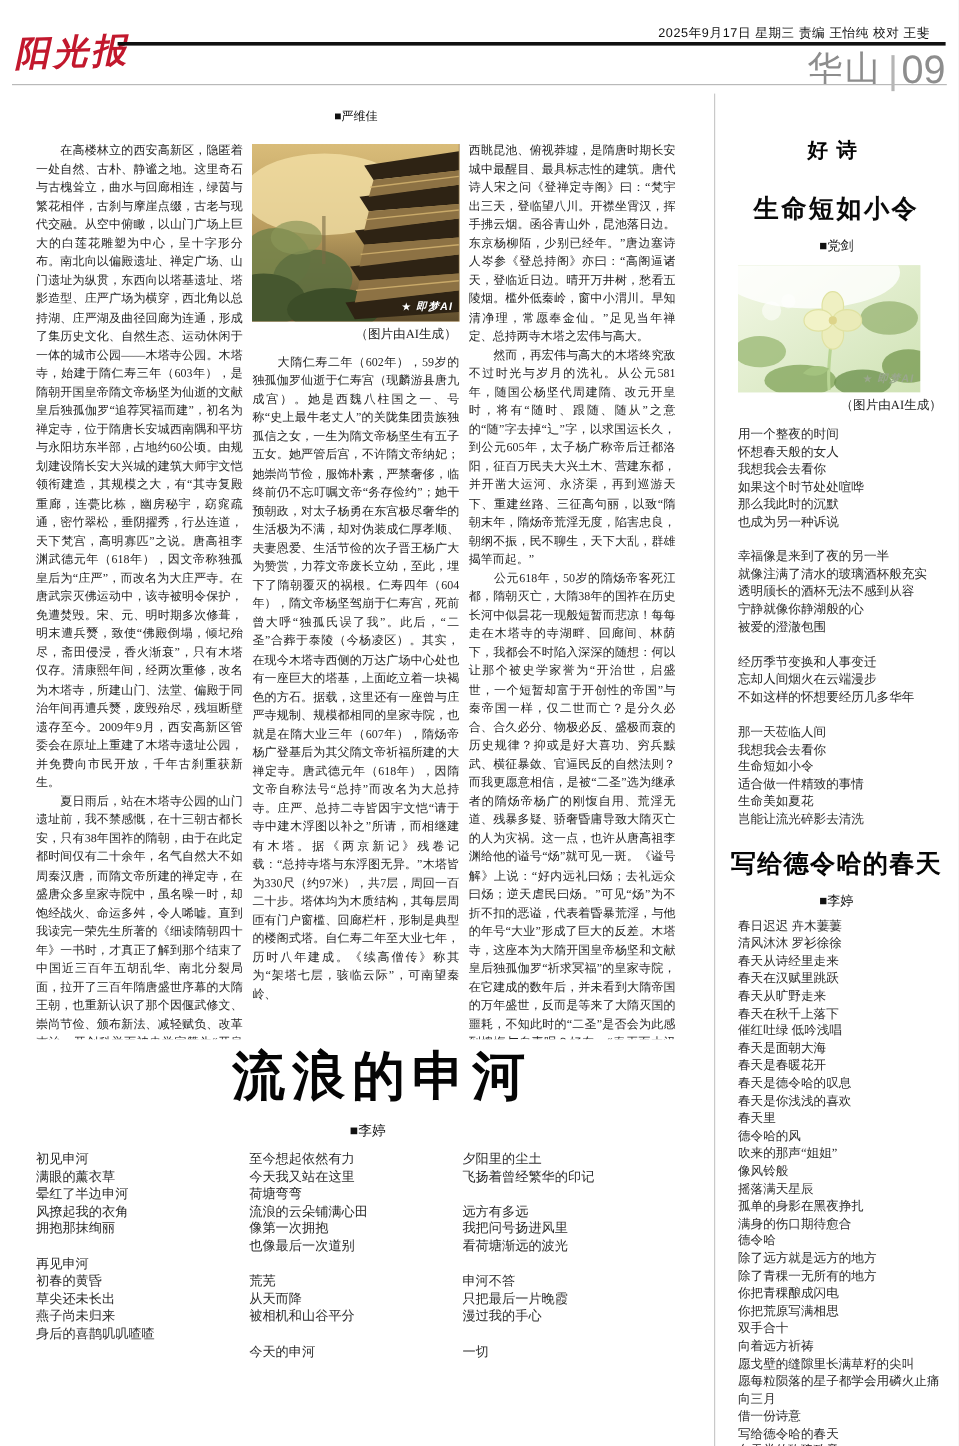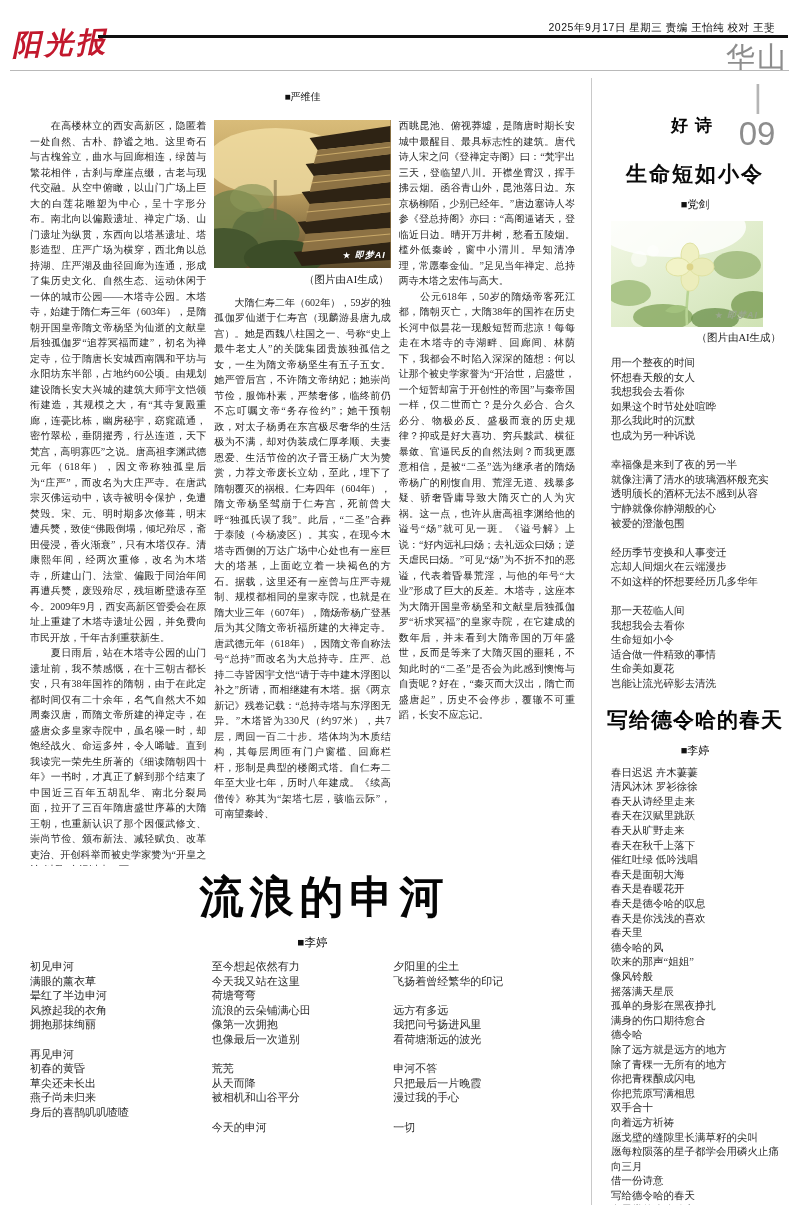--- a/index.html
+++ b/index.html
@@ -19,21 +19,21 @@
   }
   .dateline {
     position:absolute; right:24px; top:21px;
     font-family:"Liberation Sans", sans-serif;
     font-size:10.5px; color:#111; letter-spacing:0.5px;
   }
   .rule-thick { position:absolute; left:98px; right:11px; top:35px; height:3px; background:#101010; }
   .section-line {
     position:absolute; right:11px; top:38px;
     font-family:"Liberation Sans", sans-serif; color:#8d8d8d;
-    display:flex; align-items:center;flex-direction:column;
+    display:flex; align-items:center;
   }
   .section-name { font-size:29px; letter-spacing:2px; color:#8d8d8d; }
   .section-sep  { font-size:32px; color:#b5b5b5; font-weight:200; margin:0 3px 0 5px; }
   .page-num    { font-size:33px; color:#8d8d8d; font-weight:300; }
   .rule-thin { position:absolute; left:10px; right:10px; top:70px; height:1px; background:#b9b9b9; }
 
   
   .content { position:absolute; top:78px; left:10px; right:10px; bottom:0; display:flex; }
   .main { width:565px; padding-left:20px; }
 
@@ -72,21 +72,21 @@
   .bp-author {
     text-align:center; font-family:"Liberation Sans", sans-serif;
     font-size:11.5px; margin-top:8px; color:#111; transform:translateX(10px);
   }
   .poem-cols { display:flex; margin-top:9px; }
   .poem-cols .pcol { flex:1 1 0; }
   .pline { font-size:11px; line-height:14.6px; min-height:14.6px; color:#2b2b2b; white-space:pre-wrap; }
 
   
   .aside {
-    width:198px; margin-left:16px; border-left:1px solid #c9c9c9;
+    width:198px; margin-left:32px; border-left:1px solid #c9c9c9;
     padding:0 4px 0 13px;
   }
   .haoshi {
     text-align:center; font-family:"Liberation Sans", sans-serif;
     font-weight:bold; font-size:17px; letter-spacing:7px; margin-top:36px; color:#050505;
   }
   .p1-title {
     text-align:center; font-family:"Liberation Sans", sans-serif;
     font-weight:600; font-size:21px; letter-spacing:2px; margin-top:23px; color:#0a0a0a;
   }
@@ -178,20 +178,21 @@
           </figure>
           <div>
 
               <p class="para">　　大隋仁寿二年（602年），59岁的独孤伽罗仙逝于仁寿宫（现麟游县唐九成宫）。她是西魏八柱国之一、号称“史上最牛老丈人”的关陇集团贵族独孤信之女，一生为隋文帝杨坚生有五子五女。她严管后宫，不许隋文帝纳妃；她崇尚节俭，服饰朴素，严禁奢侈，临终前仍不忘叮嘱文帝“务存俭约”；她干预朝政，对太子杨勇在东宫极尽奢华的生活极为不满，却对伪装成仁厚孝顺、夫妻恩爱、生活节俭的次子晋王杨广大为赞赏，力荐文帝废长立幼，至此，埋下了隋朝覆灭的祸根。仁寿四年（604年），隋文帝杨坚驾崩于仁寿宫，死前曾大呼“独孤氏误了我”。此后，“二圣”合葬于泰陵（今杨凌区）。其实，在现今木塔寺西侧的万达广场中心处也有一座巨大的塔基，上面屹立着一块褐色的方石。据载，这里还有一座曾与庄严寺规制、规模都相同的皇家寺院，也就是在隋大业三年（607年），隋炀帝杨广登基后为其父隋文帝祈福所建的大禅定寺。唐武德元年（618年），因隋文帝自称法号“总持”而改名为大总持寺。庄严、总持二寺皆因宇文恺“请于寺中建木浮图以补之”所请，而相继建有木塔。据《两京新记》残卷记载：“总持寺塔与东浮图无异。”木塔皆为330尺（约97米），共7层，周回一百二十步。塔体均为木质结构，其每层周匝有门户窗槛、回廊栏杆，形制是典型的楼阁式塔。自仁寿二年至大业七年，历时八年建成。《续高僧传》称其为“架塔七层，骇临云际”，可南望秦岭、</p>
             </div>
         </div>
 
         <div class="col">
 
         <p class="para">西眺昆池、俯视莽墟，是隋唐时期长安城中最醒目、最具标志性的建筑。唐代诗人宋之问《登禅定寺阁》曰：“梵宇出三天，登临望八川。开襟坐霄汉，挥手拂云烟。函谷青山外，昆池落日边。东京杨柳陌，少别已经年。”唐边塞诗人岑参《登总持阁》亦曰：“高阁逼诸天，登临近日边。晴开万井树，愁看五陵烟。槛外低秦岭，窗中小渭川。早知清净理，常愿奉金仙。”足见当年禅定、总持两寺木塔之宏伟与高大。</p>
+            <p class="para">　　然而，再宏伟与高大的木塔终究敌不过时光与岁月的洗礼。从公元581年，随国公杨坚代周建隋、改元开皇时，将有“随时、跟随、随从”之意的“随”字去掉“辶”字，以求国运长久，到公元605年，太子杨广称帝后迁都洛阳，征百万民夫大兴土木、营建东都，并开凿大运河、永济渠，再到巡游天下、重建丝路、三征高句丽，以致“隋朝末年，隋炀帝荒淫无度，陷害忠良，朝纲不振，民不聊生，天下大乱，群雄揭竿而起。”</p>
             <p class="para">　　公元618年，50岁的隋炀帝客死江都，隋朝灭亡，大隋38年的国祚在历史长河中似昙花一现般短暂而悲凉！每每走在木塔寺的寺湖畔、回廊间、林荫下，我都会不时陷入深深的随想：何以让那个被史学家誉为“开治世，启盛世，一个短暂却富于开创性的帝国”与秦帝国一样，仅二世而亡？是分久必合、合久必分、物极必反、盛极而衰的历史规律？抑或是好大喜功、穷兵黩武、横征暴敛、官逼民反的自然法则？而我更愿意相信，是被“二圣”选为继承者的隋炀帝杨广的刚愎自用、荒淫无道、残暴多疑、骄奢昏庸导致大隋灭亡的人为灾祸。这一点，也许从唐高祖李渊给他的谥号“炀”就可见一斑。《谥号解》上说：“好内远礼曰炀；去礼远众曰炀；逆天虐民曰炀。”可见“炀”为不折不扣的恶谥，代表着昏暴荒淫，与他的年号“大业”形成了巨大的反差。木塔寺，这座本为大隋开国皇帝杨坚和文献皇后独孤伽罗“祈求冥福”的皇家寺院，在它建成的数年后，并未看到大隋帝国的万年盛世，反而是等来了大隋灭国的噩耗，不知此时的“二圣”是否会为此感到懊悔与自责呢？好在，“秦灭而大汉出，隋亡而盛唐起”，历史不会停步，覆辙不可重蹈，长安不应忘记。</p>
           </div>
       </div>
 
       <div class="bottom-poem">
         <h2 class="bp-title">流浪的申河</h2>
         <div class="bp-author">■李婷</div>
         <div class="poem-cols">
           <div class="pcol">
 

